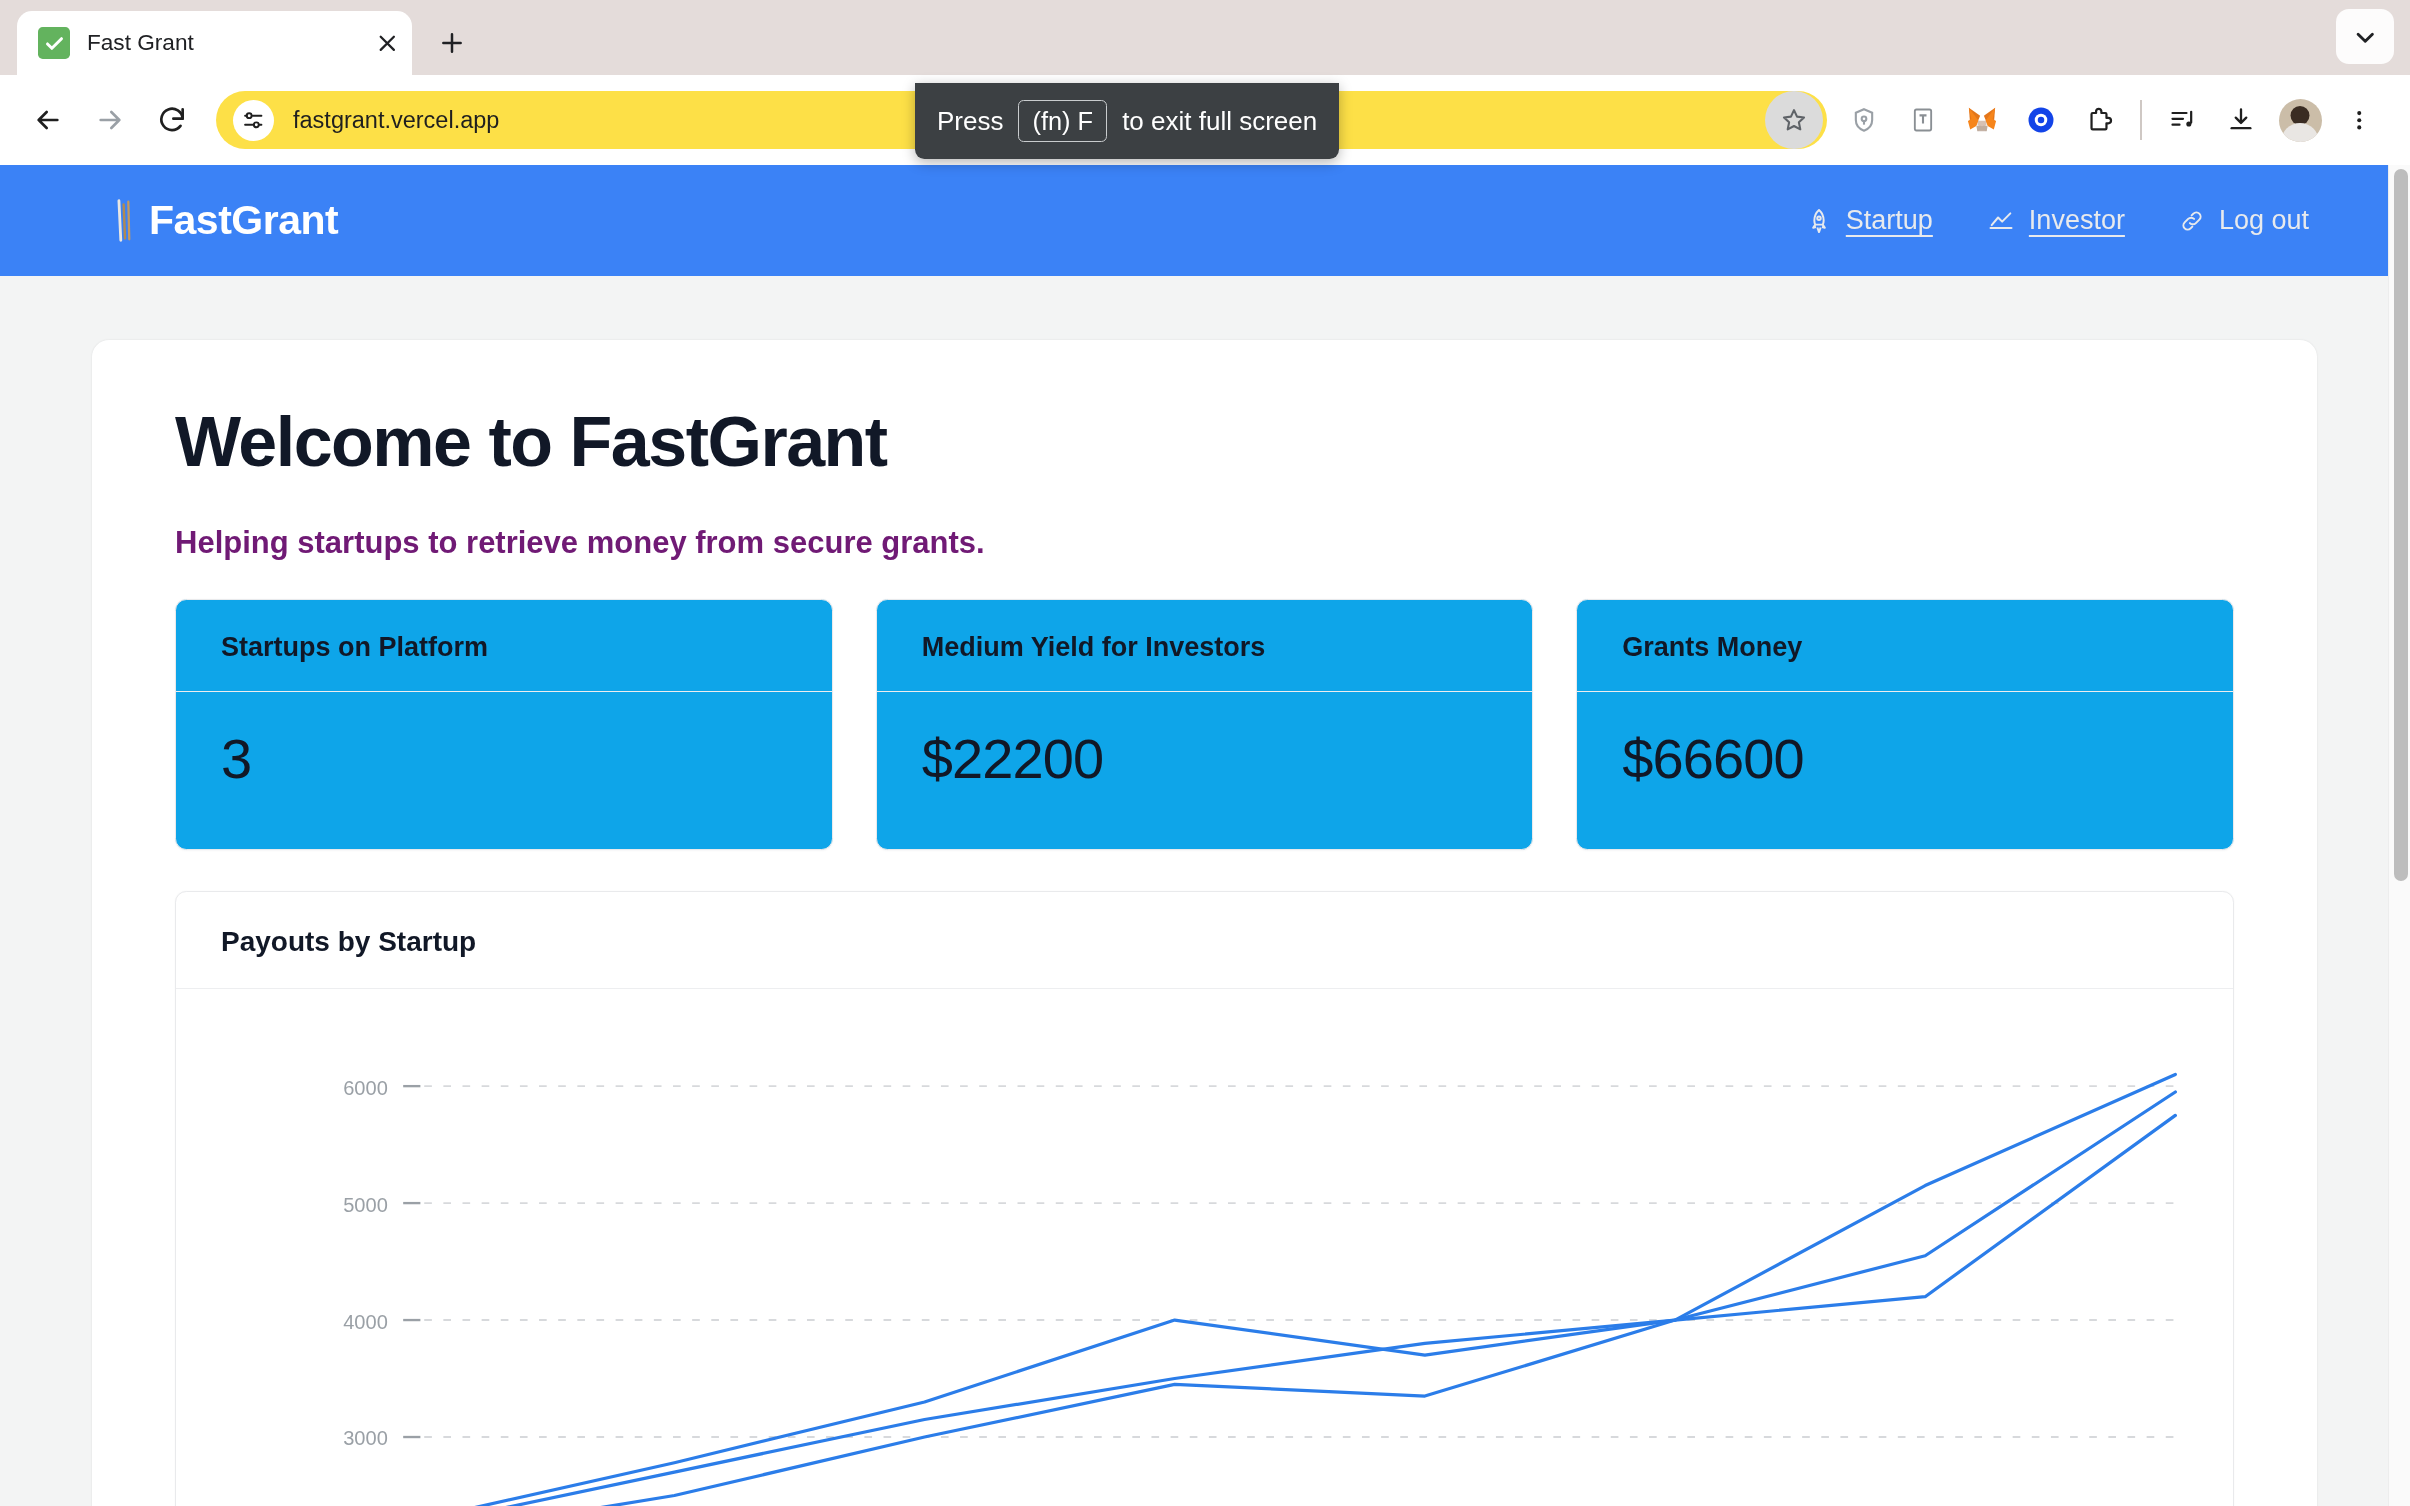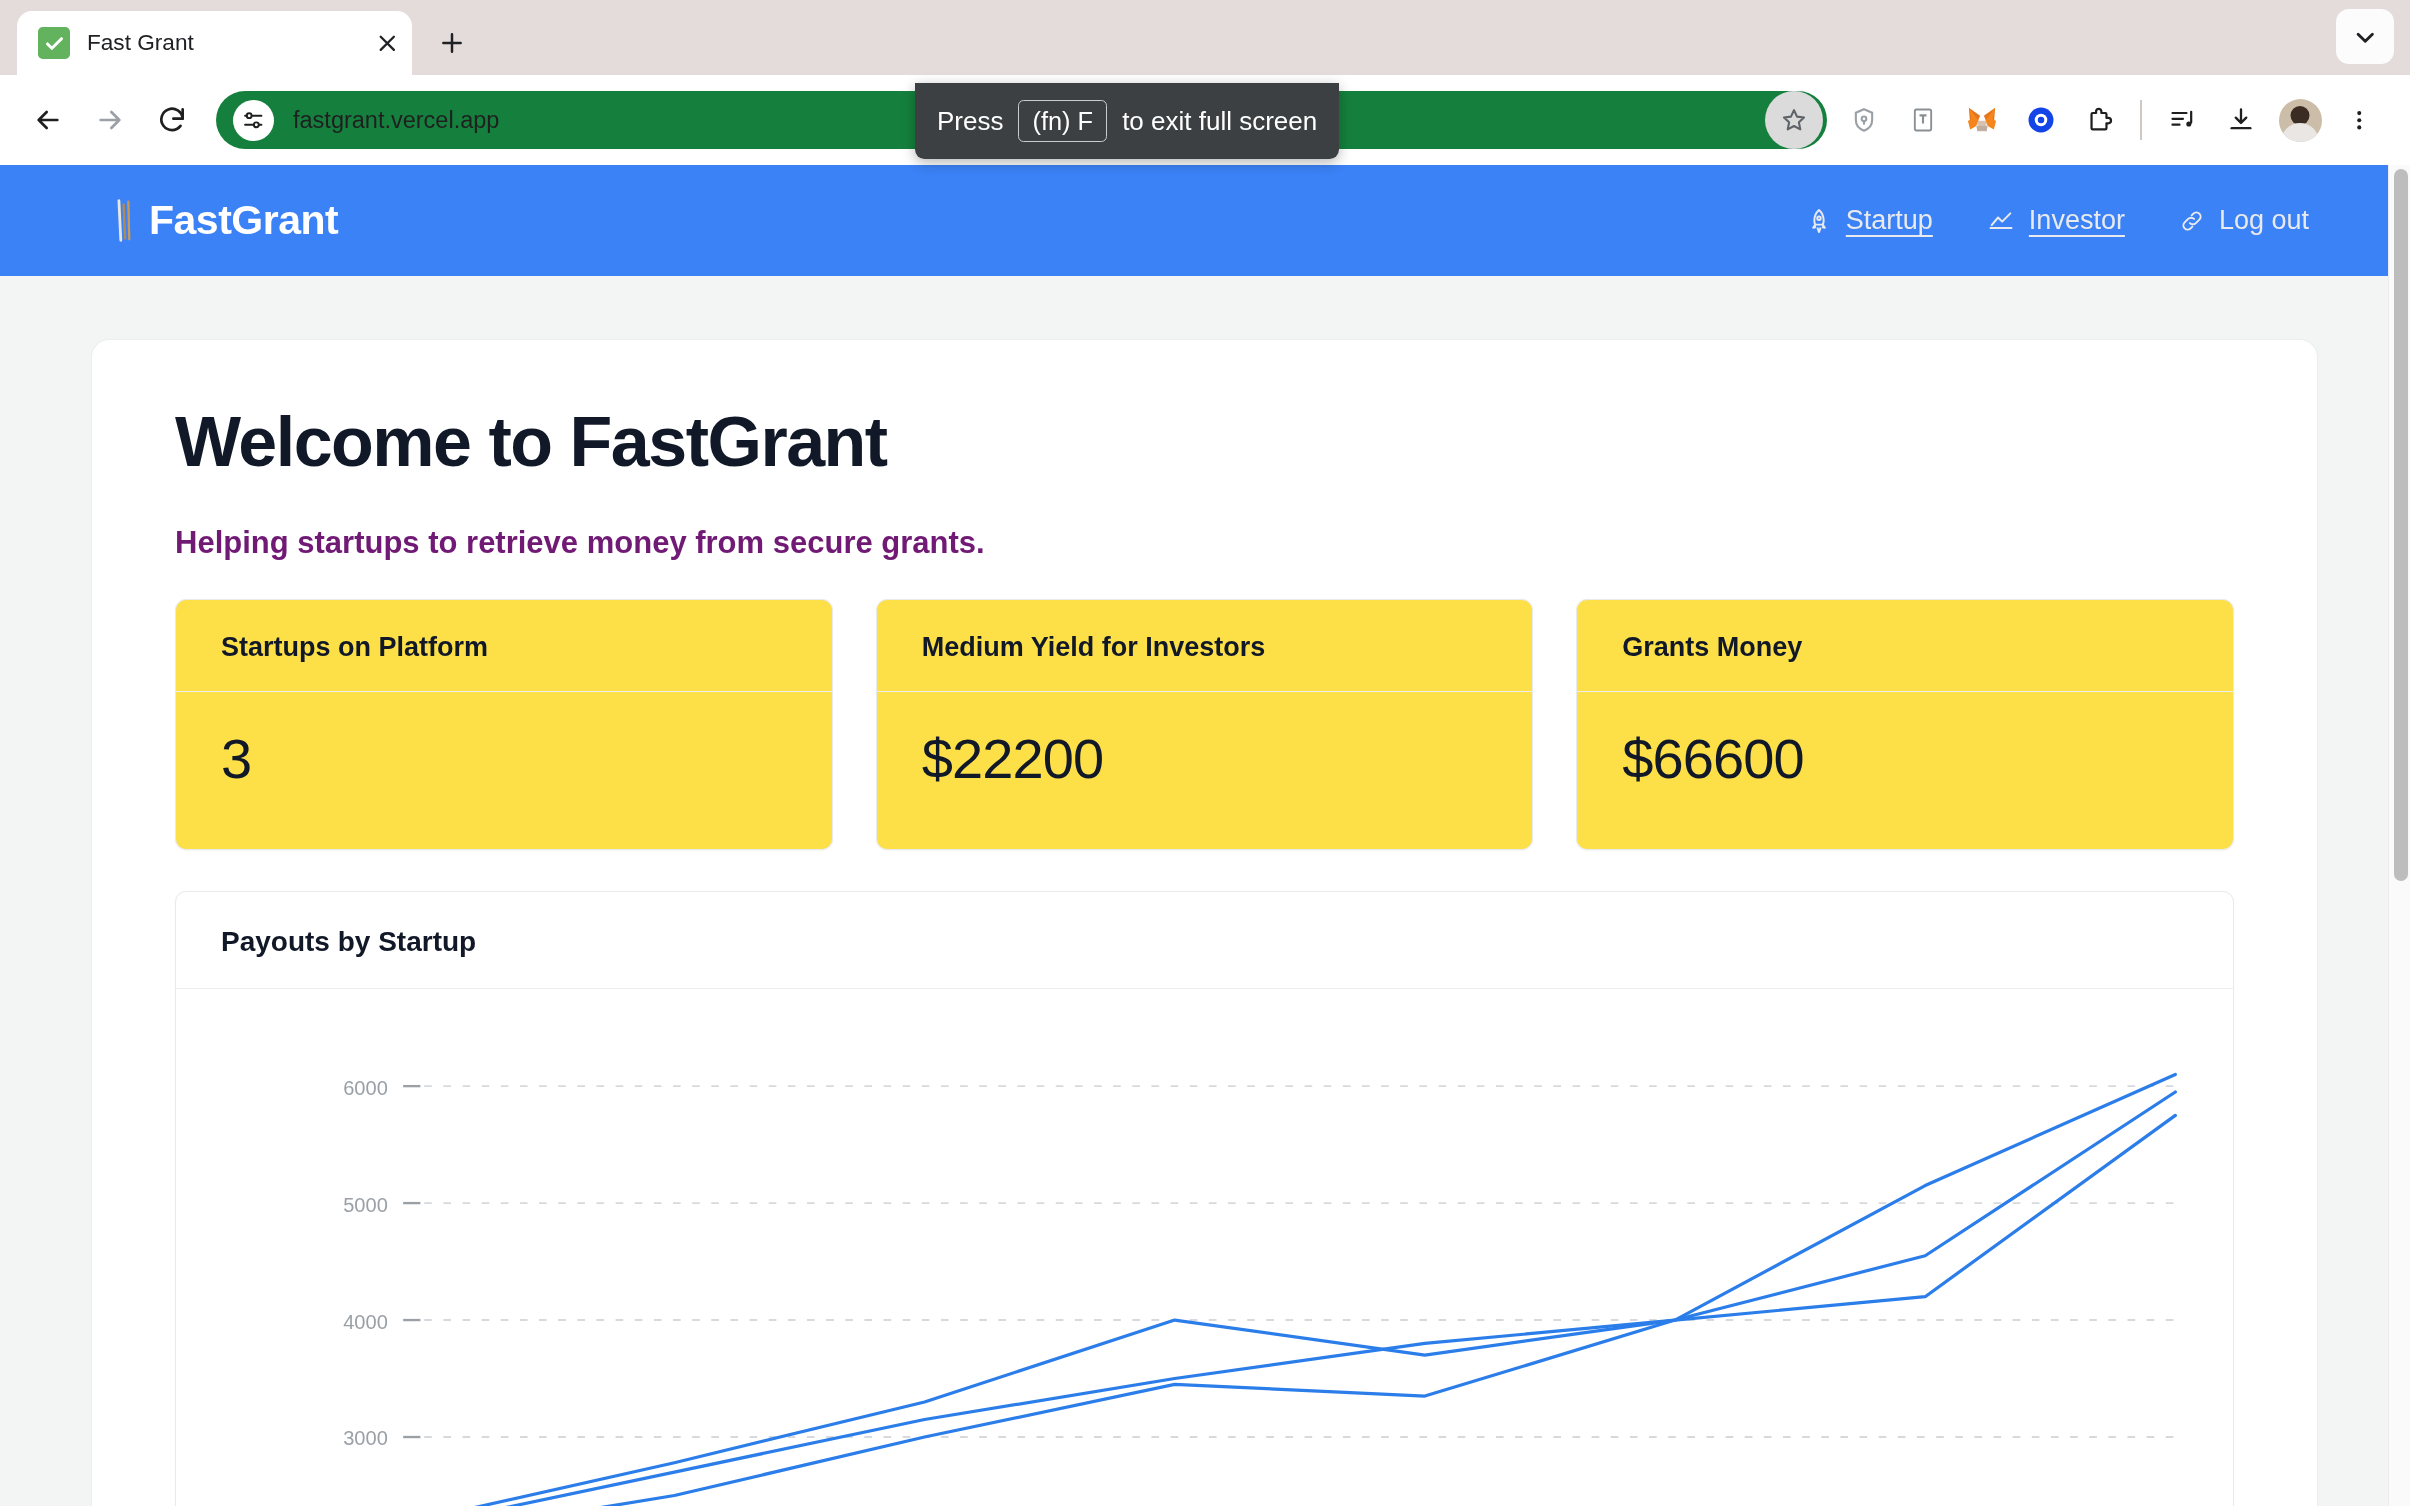--- a/index.html
+++ b/index.html
@@ -83,21 +83,21 @@
   }
   .nav-btn {
     width: 62px; height: 62px;
     display:flex; align-items:center; justify-content:center;
     border-radius: 50%;
     flex: 0 0 auto;
   }
   .omnibox {
     flex: 1 1 auto;
     height: 58px;
-    background: #15803d;
+    background: #fde047;
     border-radius: 29px;
     display: flex;
     align-items: center;
     margin-left: 13px;
     margin-right: 9.4px;
     padding-left: 17px;
     gap: 19px;
     min-width: 0;
     position: relative;
   }
@@ -233,21 +233,21 @@
     margin-top: 45px;
   }
 
   .stats-row {
     display: flex;
     gap: 43px;
     margin-top: 38px;
   }
   .stat-card {
     flex: 1 1 0;
-    background: #fde047;
+    background: #0ea5e9;
     border: 0.9px solid #e9eaec;
     border-radius: 11.3px;
     box-shadow: 0 0.9px 1.9px rgba(16,24,40,0.04);
     overflow: hidden;
   }
   .stat-head {
     padding: 32px 45px 28px 45px;
     border-bottom: 0.9px solid #edeef0;
     font-size: 27px;
     font-weight: 700;

